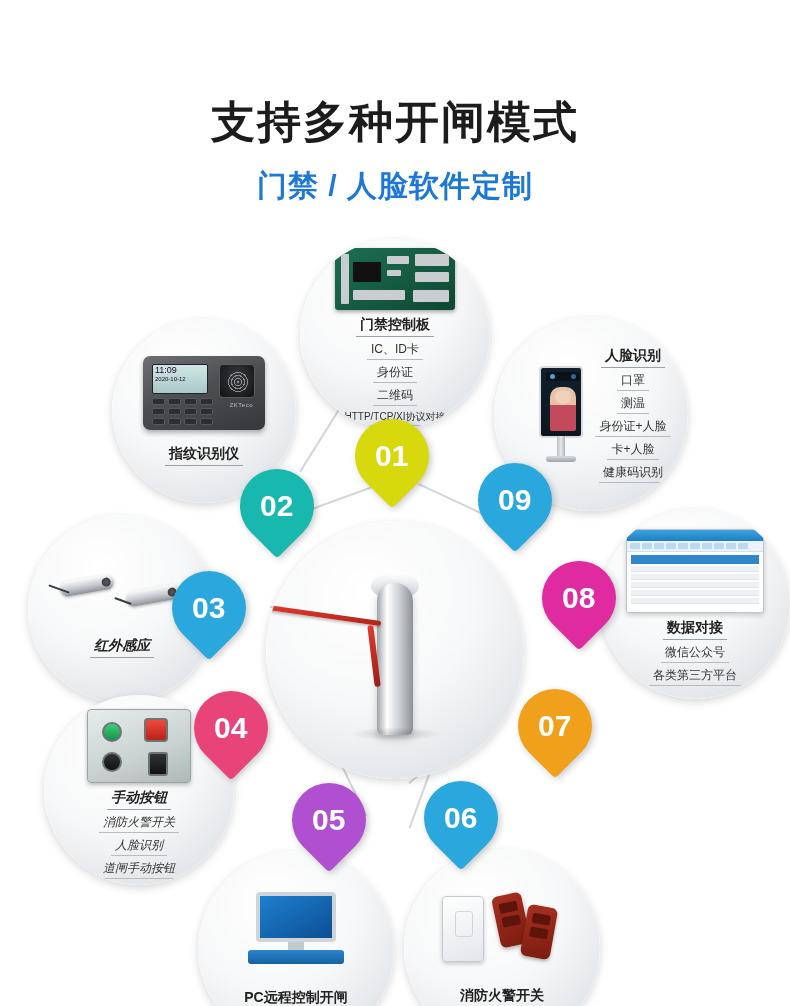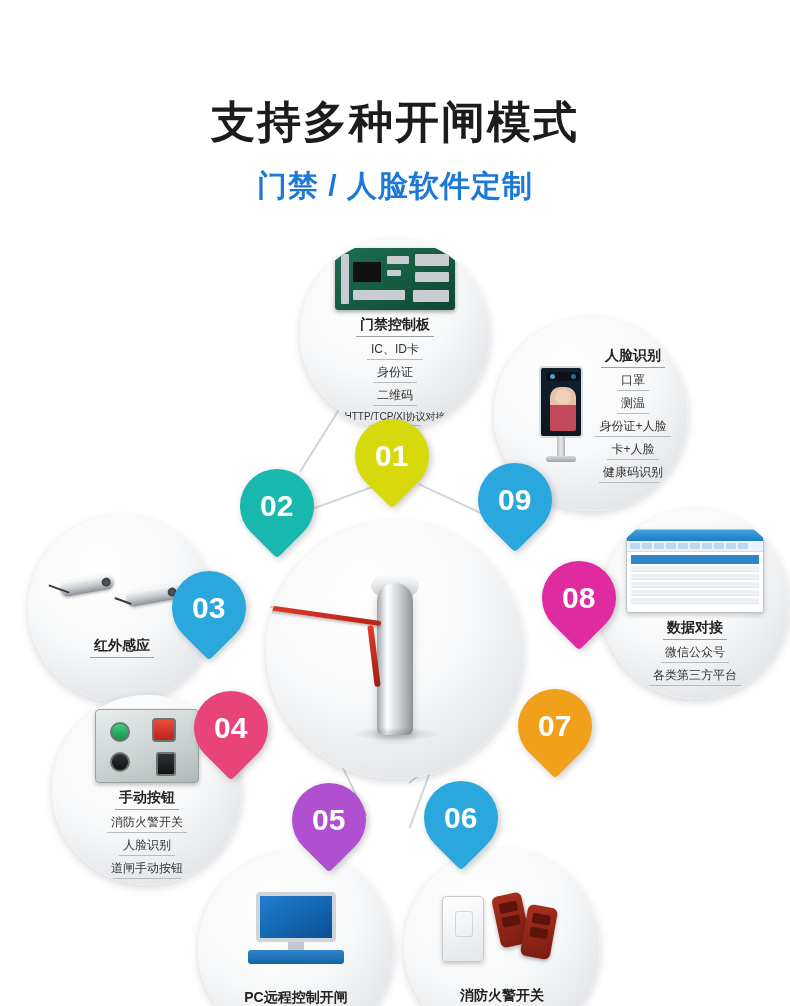--- a/index.html
+++ b/index.html
@@ -241,40 +241,67 @@
       <div class="bub-sub">IC、ID卡</div>
       <div class="bub-sub">身份证</div>
       <div class="bub-sub">二维码</div>
       <div class="bub-sub last" style="font-size:10px;">HTTP/TCP/XI协议对接</div>
     </div>
   </div>
   <div class="pin" style="left:355px; top:378px; transform:rotate(-45deg); background:#d8d90c;">
     <span>01</span>
   </div>
 
+  <div class="bubble" style="left:112px; top:278px; width:184px; height:184px;">
+    <div class="bubble-inner">
+      <div class="fp-body">
+        <div class="fp-screen">
+          <div>11:09</div>
+          <div style="font-size:6px;">2020-10-12</div>
+        </div>
+        <div class="fp-sensor"></div>
+        <div class="fp-keys">
+            <i></i>
+            <i></i>
+            <i></i>
+            <i></i>
+            <i></i>
+            <i></i>
+            <i></i>
+            <i></i>
+            <i></i>
+            <i></i>
+            <i></i>
+            <i></i>
+          </div>
+        <div class="fp-brand">ZKTeco</div>
+      </div>
+      <div class="bub-label" style="margin-top:14px;">指纹识别仪</div>
+    </div>
+  </div>
   <div class="pin" style="left:240px; top:428px; transform:rotate(-45deg); background:#19b8ae;">
     <span>02</span>
   </div>
 
-  <div class="bubble" style="left:28px; top:474px; width:188px; height:188px;">
+  <div class="bubble" style="left:28px; top:474px; width:188px; height:188px;font-style:italic;">
     <div class="bubble-inner">
       <div class="ir-wrap">
         <div class="ir" style="left:8px; top:18px; transform:rotate(-10deg);"></div>
         <div class="ir" style="left:74px; top:28px; transform:rotate(-10deg);"></div>
         <div class="ir-cable" style="left:-4px; top:28px; width:22px; transform:rotate(20deg);"></div>
         <div class="ir-cable" style="left:62px; top:40px; width:18px; transform:rotate(20deg);"></div>
       </div>
       <div class="bub-label" style="margin-top:16px;">红外感应</div>
     </div>
   </div>
   <div class="pin" style="left:172px; top:530px; transform:rotate(-45deg); background:#2aa8dd;">
     <span>03</span>
   </div>
 
-  <div class="bubble" style="left:52px; top:654px; width:190px; height:190px;">
+  <div class="bubble" style="left:44px; top:654px; width:190px; height:190px;font-style:italic;">
     <div class="bubble-inner" style="padding-top:8px;">
       <div class="bbox">
         <div class="btn-r" style="left:56px; top:8px;"></div>
         <div class="btn-g" style="left:14px; top:12px;"></div>
         <div class="btn-k" style="left:14px; top:42px;"></div>
         <div class="btn-k" style="left:60px; top:42px; border-radius:3px; height:24px;"></div>
       </div>
       <div class="bub-label">手动按钮</div>
       <div class="bub-sub">消防火警开关</div>
       <div class="bub-sub">人脸识别</div>

